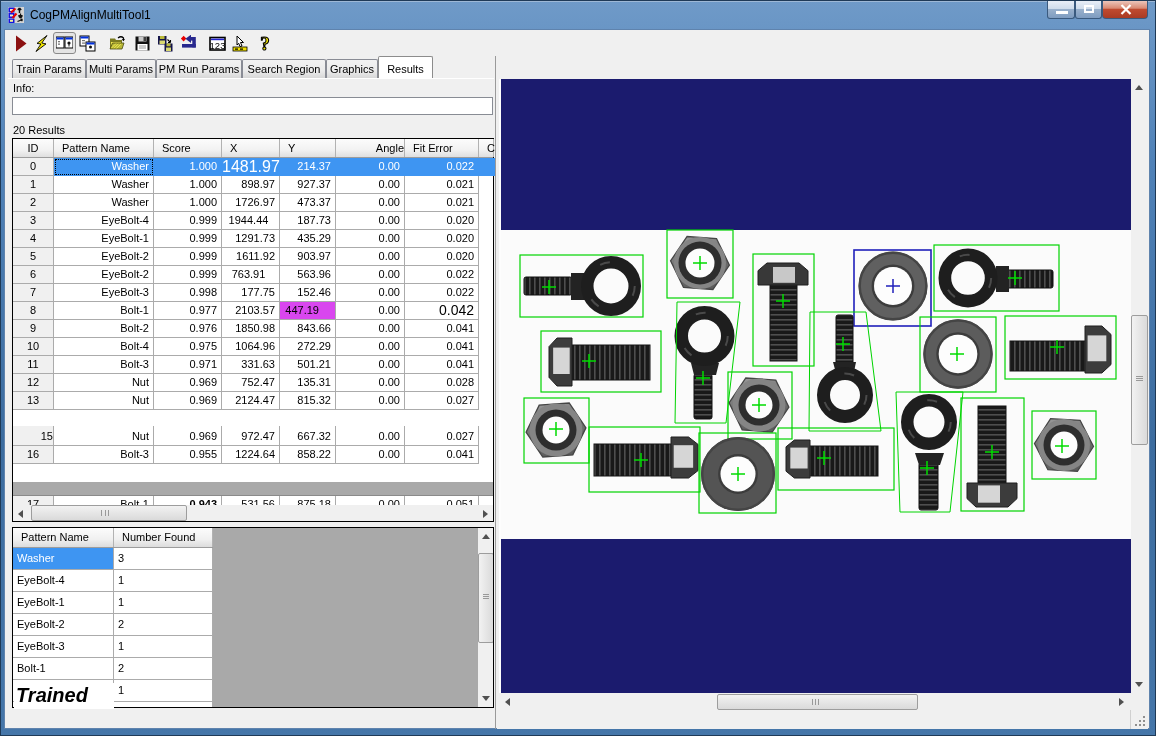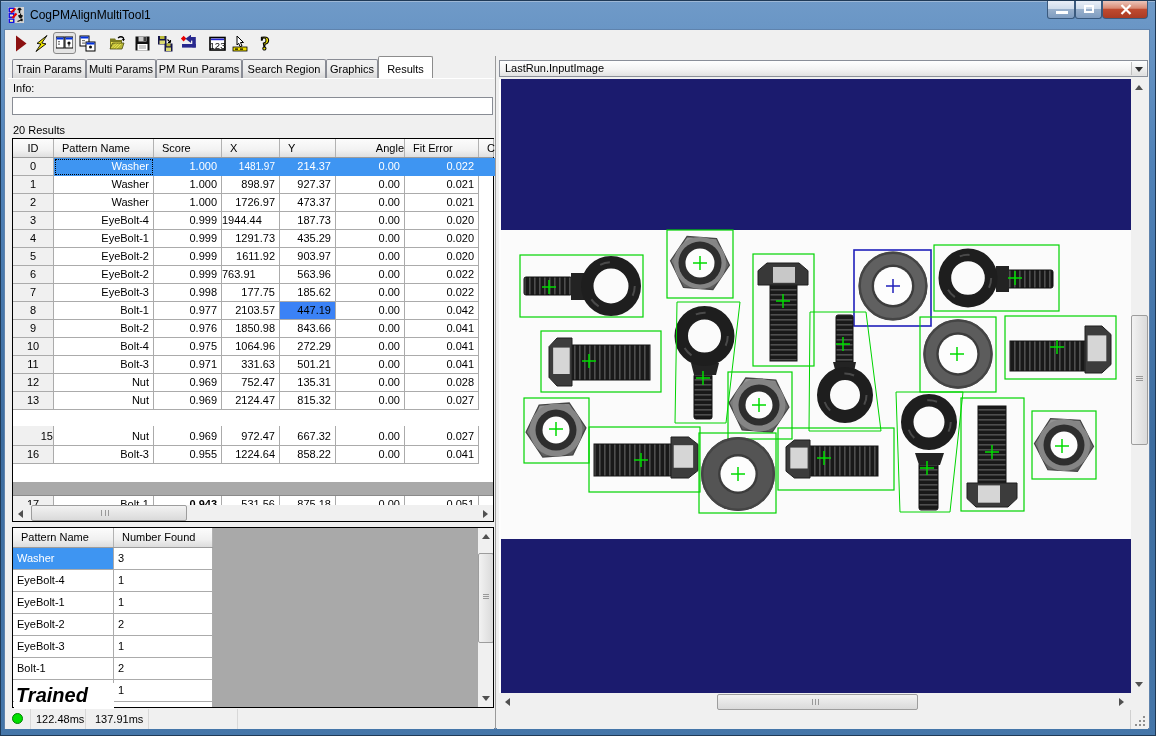--- a/index.html
+++ b/index.html
@@ -149,21 +149,21 @@
 <div class="abs" style="left:209px;top:0;width:58px;height:18px;font-size:11px;line-height:18px;text-align:left;padding-left:8px;border-right:1px solid #b2b2b2;">X</div>
 <div class="abs" style="left:267px;top:0;width:56px;height:18px;font-size:11px;line-height:18px;text-align:left;padding-left:8px;border-right:1px solid #b2b2b2;">Y</div>
 <div class="abs" style="left:323px;top:0;width:69px;height:18px;font-size:11px;line-height:18px;text-align:right;padding-left:8px;border-right:1px solid #b2b2b2;">Angle</div>
 <div class="abs" style="left:392px;top:0;width:74px;height:18px;font-size:11px;line-height:18px;text-align:left;padding-left:8px;border-right:1px solid #b2b2b2;">Fit Error</div>
 <div class="abs" style="left:466px;top:0;width:15px;height:18px;font-size:11px;line-height:18px;text-align:left;padding-left:8px;border-right:1px solid #b2b2b2;">C</div>
 </div>
 <div class="abs" style="left:0;top:19px;width:480px;height:18px;">
 <div class="abs" style="left:0px;top:0;width:41px;height:18px;background:#f0f0f0;border-right:1px solid #ababab;border-bottom:1px solid #ababab;text-align:center;font-size:11px;line-height:17px;">0</div>
 <div class="abs" style="left:41px;top:0;width:100px;height:18px;background:#3e95f2;color:#fff;border-right:1px solid #3e95f2;border-bottom:1px solid #3e95f2;text-align:right;padding-right:4px;font-size:11px;line-height:17px;outline:1px dotted #000;outline-offset:-2px;">Washer</div>
 <div class="abs" style="left:141px;top:0;width:68px;height:18px;background:#3e95f2;color:#fff;border-right:1px solid #3e95f2;border-bottom:1px solid #3e95f2;text-align:right;padding-right:4px;font-size:11px;line-height:17px;">1.000</div>
-<div class="abs" style="left:209px;top:0;width:58px;height:20px;background:#3e95f2;color:#fff;border-right:1px solid #3e95f2;border-bottom:1px solid #3e95f2;text-align:right;padding-right:4px;font-size:10px;line-height:17px;">1481.97</div>
+<div class="abs" style="left:209px;top:0;width:58px;height:20px;background:#3e95f2;color:#fff;border-right:1px solid #3e95f2;border-bottom:1px solid #3e95f2;text-align:right;padding-right:4px;font-size:16px;line-height:17px;">1481.97</div>
 <div class="abs" style="left:267px;top:0;width:56px;height:18px;background:#3e95f2;color:#fff;border-right:1px solid #3e95f2;border-bottom:1px solid #3e95f2;text-align:right;padding-right:4px;font-size:11px;line-height:17px;">214.37</div>
 <div class="abs" style="left:323px;top:0;width:69px;height:18px;background:#3e95f2;color:#fff;border-right:1px solid #3e95f2;border-bottom:1px solid #3e95f2;text-align:right;padding-right:4px;font-size:11px;line-height:17px;">0.00</div>
 <div class="abs" style="left:392px;top:0;width:74px;height:18px;background:#3e95f2;color:#fff;border-right:1px solid #3e95f2;border-bottom:1px solid #3e95f2;text-align:right;padding-right:4px;font-size:11px;line-height:17px;">0.022</div>
 <div class="abs" style="left:466px;top:0;width:16px;height:18px;background:#3e95f2;"></div>
 </div>
 <div class="abs" style="left:0;top:37px;width:480px;height:18px;">
 <div class="abs" style="left:0px;top:0;width:41px;height:18px;background:#f0f0f0;border-right:1px solid #ababab;border-bottom:1px solid #ababab;text-align:center;font-size:11px;line-height:17px;">1</div>
 <div class="abs" style="left:41px;top:0;width:100px;height:18px;background:#fff;color:#000;border-right:1px solid #ababab;border-bottom:1px solid #ababab;text-align:right;padding-right:4px;font-size:11px;line-height:17px;">Washer</div>
 <div class="abs" style="left:141px;top:0;width:68px;height:18px;background:#fff;color:#000;border-right:1px solid #ababab;border-bottom:1px solid #ababab;text-align:right;padding-right:4px;font-size:11px;line-height:17px;">1.000</div>
 <div class="abs" style="left:209px;top:0;width:58px;height:18px;background:#fff;color:#000;border-right:1px solid #ababab;border-bottom:1px solid #ababab;text-align:right;padding-right:4px;font-size:11px;line-height:17px;">898.97</div>
@@ -177,21 +177,21 @@
 <div class="abs" style="left:141px;top:0;width:68px;height:18px;background:#fff;color:#000;border-right:1px solid #ababab;border-bottom:1px solid #ababab;text-align:right;padding-right:4px;font-size:11px;line-height:17px;">1.000</div>
 <div class="abs" style="left:209px;top:0;width:58px;height:18px;background:#fff;color:#000;border-right:1px solid #ababab;border-bottom:1px solid #ababab;text-align:right;padding-right:4px;font-size:11px;line-height:17px;">1726.97</div>
 <div class="abs" style="left:267px;top:0;width:56px;height:18px;background:#fff;color:#000;border-right:1px solid #ababab;border-bottom:1px solid #ababab;text-align:right;padding-right:4px;font-size:11px;line-height:17px;">473.37</div>
 <div class="abs" style="left:323px;top:0;width:69px;height:18px;background:#fff;color:#000;border-right:1px solid #ababab;border-bottom:1px solid #ababab;text-align:right;padding-right:4px;font-size:11px;line-height:17px;">0.00</div>
 <div class="abs" style="left:392px;top:0;width:74px;height:18px;background:#fff;color:#000;border-right:1px solid #ababab;border-bottom:1px solid #ababab;text-align:right;padding-right:4px;font-size:11px;line-height:17px;">0.021</div>
 </div>
 <div class="abs" style="left:0;top:73px;width:480px;height:18px;">
 <div class="abs" style="left:0px;top:0;width:41px;height:18px;background:#f0f0f0;border-right:1px solid #ababab;border-bottom:1px solid #ababab;text-align:center;font-size:11px;line-height:17px;">3</div>
 <div class="abs" style="left:41px;top:0;width:100px;height:18px;background:#fff;color:#000;border-right:1px solid #ababab;border-bottom:1px solid #ababab;text-align:right;padding-right:4px;font-size:11px;line-height:17px;">EyeBolt-4</div>
 <div class="abs" style="left:141px;top:0;width:68px;height:18px;background:#fff;color:#000;border-right:1px solid #ababab;border-bottom:1px solid #ababab;text-align:right;padding-right:4px;font-size:11px;line-height:17px;">0.999</div>
-<div class="abs" style="left:209px;top:0;width:58px;height:18px;background:#fff;color:#000;border-right:1px solid #ababab;border-bottom:1px solid #ababab;text-align:left;padding-right:4px;font-size:11px;line-height:17px;">1944.44</div>
+<div class="abs" style="left:209px;top:0;width:58px;height:18px;background:#fff;color:#000;border-right:1px solid #ababab;border-bottom:1px solid #ababab;text-align:center;padding-right:4px;font-size:11px;line-height:17px;">1944.44</div>
 <div class="abs" style="left:267px;top:0;width:56px;height:18px;background:#fff;color:#000;border-right:1px solid #ababab;border-bottom:1px solid #ababab;text-align:right;padding-right:4px;font-size:11px;line-height:17px;">187.73</div>
 <div class="abs" style="left:323px;top:0;width:69px;height:18px;background:#fff;color:#000;border-right:1px solid #ababab;border-bottom:1px solid #ababab;text-align:right;padding-right:4px;font-size:11px;line-height:17px;">0.00</div>
 <div class="abs" style="left:392px;top:0;width:74px;height:18px;background:#fff;color:#000;border-right:1px solid #ababab;border-bottom:1px solid #ababab;text-align:right;padding-right:4px;font-size:11px;line-height:17px;">0.020</div>
 </div>
 <div class="abs" style="left:0;top:91px;width:480px;height:18px;">
 <div class="abs" style="left:0px;top:0;width:41px;height:18px;background:#f0f0f0;border-right:1px solid #ababab;border-bottom:1px solid #ababab;text-align:center;font-size:11px;line-height:17px;">4</div>
 <div class="abs" style="left:41px;top:0;width:100px;height:18px;background:#fff;color:#000;border-right:1px solid #ababab;border-bottom:1px solid #ababab;text-align:right;padding-right:4px;font-size:11px;line-height:17px;">EyeBolt-1</div>
 <div class="abs" style="left:141px;top:0;width:68px;height:18px;background:#fff;color:#000;border-right:1px solid #ababab;border-bottom:1px solid #ababab;text-align:right;padding-right:4px;font-size:11px;line-height:17px;">0.999</div>
 <div class="abs" style="left:209px;top:0;width:58px;height:18px;background:#fff;color:#000;border-right:1px solid #ababab;border-bottom:1px solid #ababab;text-align:right;padding-right:4px;font-size:11px;line-height:17px;">1291.73</div>
 <div class="abs" style="left:267px;top:0;width:56px;height:18px;background:#fff;color:#000;border-right:1px solid #ababab;border-bottom:1px solid #ababab;text-align:right;padding-right:4px;font-size:11px;line-height:17px;">435.29</div>
@@ -204,42 +204,42 @@
 <div class="abs" style="left:141px;top:0;width:68px;height:18px;background:#fff;color:#000;border-right:1px solid #ababab;border-bottom:1px solid #ababab;text-align:right;padding-right:4px;font-size:11px;line-height:17px;">0.999</div>
 <div class="abs" style="left:209px;top:0;width:58px;height:18px;background:#fff;color:#000;border-right:1px solid #ababab;border-bottom:1px solid #ababab;text-align:right;padding-right:4px;font-size:11px;line-height:17px;">1611.92</div>
 <div class="abs" style="left:267px;top:0;width:56px;height:18px;background:#fff;color:#000;border-right:1px solid #ababab;border-bottom:1px solid #ababab;text-align:right;padding-right:4px;font-size:11px;line-height:17px;">903.97</div>
 <div class="abs" style="left:323px;top:0;width:69px;height:18px;background:#fff;color:#000;border-right:1px solid #ababab;border-bottom:1px solid #ababab;text-align:right;padding-right:4px;font-size:11px;line-height:17px;">0.00</div>
 <div class="abs" style="left:392px;top:0;width:74px;height:18px;background:#fff;color:#000;border-right:1px solid #ababab;border-bottom:1px solid #ababab;text-align:right;padding-right:4px;font-size:11px;line-height:17px;">0.020</div>
 </div>
 <div class="abs" style="left:0;top:127px;width:480px;height:18px;">
 <div class="abs" style="left:0px;top:0;width:41px;height:18px;background:#f0f0f0;border-right:1px solid #ababab;border-bottom:1px solid #ababab;text-align:center;font-size:11px;line-height:17px;">6</div>
 <div class="abs" style="left:41px;top:0;width:100px;height:18px;background:#fff;color:#000;border-right:1px solid #ababab;border-bottom:1px solid #ababab;text-align:right;padding-right:4px;font-size:11px;line-height:17px;">EyeBolt-2</div>
 <div class="abs" style="left:141px;top:0;width:68px;height:18px;background:#fff;color:#000;border-right:1px solid #ababab;border-bottom:1px solid #ababab;text-align:right;padding-right:4px;font-size:11px;line-height:17px;">0.999</div>
-<div class="abs" style="left:209px;top:0;width:58px;height:18px;background:#fff;color:#000;border-right:1px solid #ababab;border-bottom:1px solid #ababab;text-align:left;padding-right:4px;font-size:11px;line-height:17px;">763.91</div>
+<div class="abs" style="left:209px;top:0;width:58px;height:18px;background:#fff;color:#000;border-right:1px solid #ababab;border-bottom:1px solid #ababab;text-align:center;padding-right:4px;font-size:11px;line-height:17px;">763.91</div>
 <div class="abs" style="left:267px;top:0;width:56px;height:18px;background:#fff;color:#000;border-right:1px solid #ababab;border-bottom:1px solid #ababab;text-align:right;padding-right:4px;font-size:11px;line-height:17px;">563.96</div>
 <div class="abs" style="left:323px;top:0;width:69px;height:18px;background:#fff;color:#000;border-right:1px solid #ababab;border-bottom:1px solid #ababab;text-align:right;padding-right:4px;font-size:11px;line-height:17px;">0.00</div>
 <div class="abs" style="left:392px;top:0;width:74px;height:18px;background:#fff;color:#000;border-right:1px solid #ababab;border-bottom:1px solid #ababab;text-align:right;padding-right:4px;font-size:11px;line-height:17px;">0.022</div>
 </div>
 <div class="abs" style="left:0;top:145px;width:480px;height:18px;">
 <div class="abs" style="left:0px;top:0;width:41px;height:18px;background:#f0f0f0;border-right:1px solid #ababab;border-bottom:1px solid #ababab;text-align:center;font-size:11px;line-height:17px;">7</div>
 <div class="abs" style="left:41px;top:0;width:100px;height:18px;background:#fff;color:#000;border-right:1px solid #ababab;border-bottom:1px solid #ababab;text-align:right;padding-right:4px;font-size:11px;line-height:17px;">EyeBolt-3</div>
 <div class="abs" style="left:141px;top:0;width:68px;height:18px;background:#fff;color:#000;border-right:1px solid #ababab;border-bottom:1px solid #ababab;text-align:right;padding-right:4px;font-size:11px;line-height:17px;">0.998</div>
 <div class="abs" style="left:209px;top:0;width:58px;height:18px;background:#fff;color:#000;border-right:1px solid #ababab;border-bottom:1px solid #ababab;text-align:right;padding-right:4px;font-size:11px;line-height:17px;">177.75</div>
-<div class="abs" style="left:267px;top:0;width:56px;height:18px;background:#fff;color:#000;border-right:1px solid #ababab;border-bottom:1px solid #ababab;text-align:right;padding-right:4px;font-size:11px;line-height:17px;">185.62</div>
+<div class="abs" style="left:267px;top:0;width:56px;height:18px;background:#fff;color:#000;border-right:1px solid #ababab;border-bottom:1px solid #ababab;text-align:right;padding-right:4px;font-size:11px;line-height:17px;">152.46</div>
 <div class="abs" style="left:323px;top:0;width:69px;height:18px;background:#fff;color:#000;border-right:1px solid #ababab;border-bottom:1px solid #ababab;text-align:right;padding-right:4px;font-size:11px;line-height:17px;">0.00</div>
 <div class="abs" style="left:392px;top:0;width:74px;height:18px;background:#fff;color:#000;border-right:1px solid #ababab;border-bottom:1px solid #ababab;text-align:right;padding-right:4px;font-size:11px;line-height:17px;">0.022</div>
 </div>
 <div class="abs" style="left:0;top:163px;width:480px;height:18px;">
 <div class="abs" style="left:0px;top:0;width:41px;height:18px;background:#f0f0f0;border-right:1px solid #ababab;border-bottom:1px solid #ababab;text-align:center;font-size:11px;line-height:17px;">8</div>
 <div class="abs" style="left:41px;top:0;width:100px;height:18px;background:#fff;color:#000;border-right:1px solid #ababab;border-bottom:1px solid #ababab;text-align:right;padding-right:4px;font-size:11px;line-height:17px;">Bolt-1</div>
 <div class="abs" style="left:141px;top:0;width:68px;height:18px;background:#fff;color:#000;border-right:1px solid #ababab;border-bottom:1px solid #ababab;text-align:right;padding-right:4px;font-size:11px;line-height:17px;">0.977</div>
 <div class="abs" style="left:209px;top:0;width:58px;height:18px;background:#fff;color:#000;border-right:1px solid #ababab;border-bottom:1px solid #ababab;text-align:right;padding-right:4px;font-size:11px;line-height:17px;">2103.57</div>
-<div class="abs" style="left:267px;top:0;width:56px;height:18px;background:#3b82f6;color:#000;border-right:1px solid #ababab;border-bottom:1px solid #ababab;text-align:right;padding-right:4px;font-size:11px;line-height:17px;">447.19</div>
-<div class="abs" style="left:323px;top:0;width:69px;height:18px;background:#fff;color:#000;border-right:1px solid #ababab;border-bottom:1px solid #ababab;text-align:right;padding-right:4px;font-size:11px;line-height:17px;">0.00</div>
-<div class="abs" style="left:392px;top:0;width:74px;height:18px;background:#fff;color:#000;border-right:1px solid #ababab;border-bottom:1px solid #ababab;text-align:right;padding-right:4px;font-size:11px;line-height:17px;">0.042</div>
+<div class="abs" style="left:267px;top:0;width:56px;height:18px;background:#d946ef;color:#000;border-right:1px solid #ababab;border-bottom:1px solid #ababab;text-align:right;padding-right:16px;font-size:11px;line-height:17px;">447.19</div>
+<div class="abs" style="left:323px;top:0;width:69px;height:18px;background:#fff;color:#000;border-right:1px solid #ababab;border-bottom:1px solid #ababab;text-align:right;padding-right:4px;font-size:11px;line-height:17px;">0.00</div>
+<div class="abs" style="left:392px;top:0;width:74px;height:18px;background:#fff;color:#000;border-right:1px solid #ababab;border-bottom:1px solid #ababab;text-align:right;padding-right:4px;font-size:14px;line-height:17px;">0.042</div>
 </div>
 <div class="abs" style="left:0;top:181px;width:480px;height:18px;">
 <div class="abs" style="left:0px;top:0;width:41px;height:18px;background:#f0f0f0;border-right:1px solid #ababab;border-bottom:1px solid #ababab;text-align:center;font-size:11px;line-height:17px;">9</div>
 <div class="abs" style="left:41px;top:0;width:100px;height:18px;background:#fff;color:#000;border-right:1px solid #ababab;border-bottom:1px solid #ababab;text-align:right;padding-right:4px;font-size:11px;line-height:17px;">Bolt-2</div>
 <div class="abs" style="left:141px;top:0;width:68px;height:18px;background:#fff;color:#000;border-right:1px solid #ababab;border-bottom:1px solid #ababab;text-align:right;padding-right:4px;font-size:11px;line-height:17px;">0.976</div>
 <div class="abs" style="left:209px;top:0;width:58px;height:18px;background:#fff;color:#000;border-right:1px solid #ababab;border-bottom:1px solid #ababab;text-align:right;padding-right:4px;font-size:11px;line-height:17px;">1850.98</div>
 <div class="abs" style="left:267px;top:0;width:56px;height:18px;background:#fff;color:#000;border-right:1px solid #ababab;border-bottom:1px solid #ababab;text-align:right;padding-right:4px;font-size:11px;line-height:17px;">843.66</div>
 <div class="abs" style="left:323px;top:0;width:69px;height:18px;background:#fff;color:#000;border-right:1px solid #ababab;border-bottom:1px solid #ababab;text-align:right;padding-right:4px;font-size:11px;line-height:17px;">0.00</div>
 <div class="abs" style="left:392px;top:0;width:74px;height:18px;background:#fff;color:#000;border-right:1px solid #ababab;border-bottom:1px solid #ababab;text-align:right;padding-right:4px;font-size:11px;line-height:17px;">0.041</div>
 </div>
@@ -363,38 +363,23 @@
 </div>
 <div class="abs" style="left:465px;top:0;width:16px;height:180px;background:#f0f0f0;">
  <div class="arrow" style="left:4px;top:6px;border-left:4px solid transparent;border-right:4px solid transparent;border-bottom:5px solid #505050;"></div>
  <div class="sthumb" style="left:0px;top:25px;width:16px;height:90px;"></div>
  <div class="abs" style="left:5px;top:66px;width:6px;height:1px;background:#999;box-shadow:0 2px #999,0 4px #999;"></div>
  <div class="arrow" style="left:4px;top:168px;border-left:4px solid transparent;border-right:4px solid transparent;border-top:5px solid #505050;"></div>
 </div>
 </div>
 <div class="abs" style="left:14px;top:683px;width:100px;height:26px;background:#fff;z-index:5;font-size:20px;font-weight:bold;font-style:italic;line-height:25px;padding-left:2px;">Trained</div>
 
-<div class="abs" style="left:5px;top:709px;width:489px;height:20px;background:#f0f0f0;">
- <div class="abs" style="left:7px;top:4px;width:11px;height:11px;border-radius:50%;background:#00e000;border:1px solid #008000;"></div>
- <div class="abs" style="left:25px;top:0;width:1px;height:20px;background:#d8d8d8;"></div>
- <div class="abs" style="left:31px;top:4px;font-size:11px;">122.48ms</div>
- <div class="abs" style="left:80px;top:0;width:1px;height:20px;background:#d8d8d8;"></div>
- <div class="abs" style="left:90px;top:4px;font-size:11px;">137.91ms</div>
- <div class="abs" style="left:143px;top:0;width:1px;height:20px;background:#d8d8d8;"></div>
- <div class="abs" style="left:232px;top:0;width:1px;height:20px;background:#d8d8d8;"></div>
-</div>
 
 <div class="abs" style="left:495px;top:56px;width:1px;height:673px;background:#9a9a9a;"></div>
 
-<div class="abs" style="left:499px;top:60px;width:649px;height:17px;background:linear-gradient(#fff,#f2f2f2 60%,#e2e2e2);border:1px solid #8a8f99;">
- <div class="abs" style="left:5px;top:1px;font-size:11px;">LastRun.InputImage</div>
- <div class="abs" style="right:1px;top:1px;width:15px;height:13px;background:linear-gradient(#fdfdfd,#e0e0e0);border-left:1px solid #c0c0c0;">
-   <div class="arrow" style="left:3px;top:5px;border-left:4px solid transparent;border-right:4px solid transparent;border-top:5px solid #303030;"></div>
- </div>
-</div>
 
 <svg class="abs" style="left:499px;top:79px;" width="632" height="614" viewBox="0 0 632 614">
 <defs>
 <pattern id="thrV" width="5" height="8" patternUnits="userSpaceOnUse">
  <rect width="5" height="8" fill="#191919"></rect>
           <rect x="0" width="1.6" height="8" fill="#4e4e4e"></rect>
         </pattern>
 <pattern id="thrH" width="8" height="5" patternUnits="userSpaceOnUse">
  <rect width="8" height="5" fill="#191919"></rect>
           <rect y="0" width="8" height="1.6" fill="#4e4e4e"></rect>

